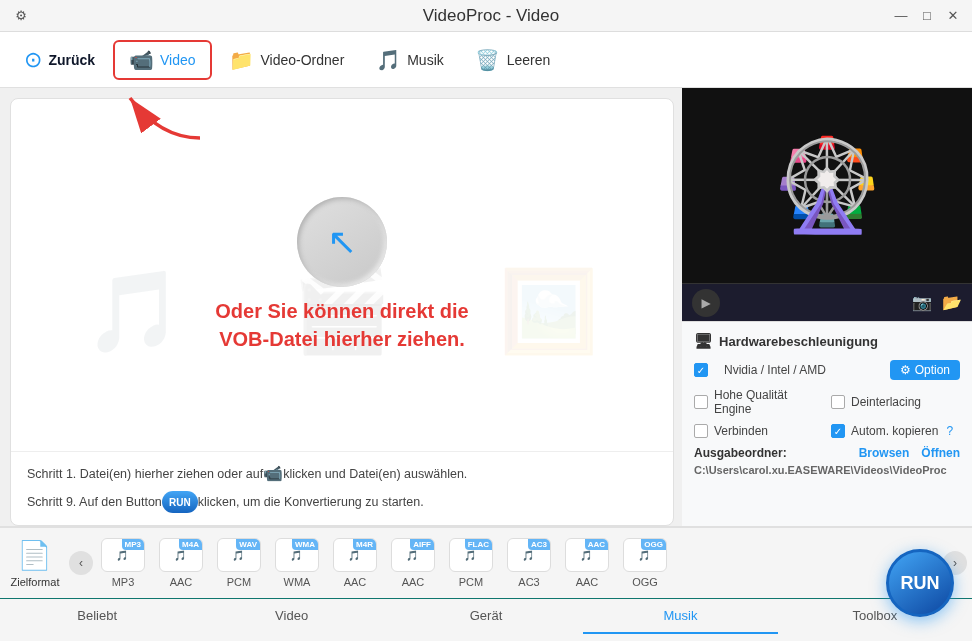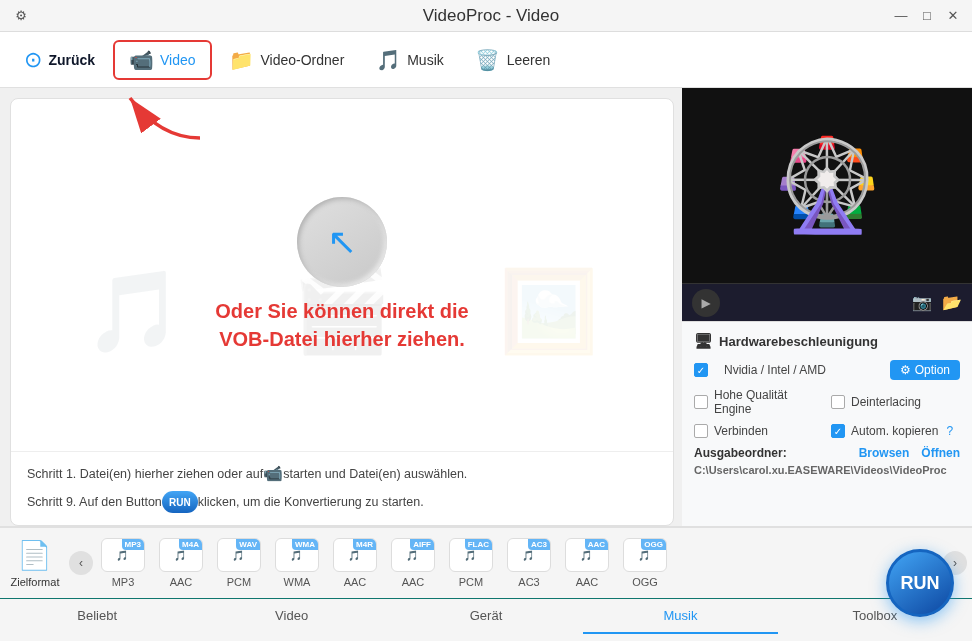--- a/index.html
+++ b/index.html
@@ -542,21 +542,21 @@
                 <span class="drop-arrow">↖</span>
               </div>
               <div class="drop-text">Oder Sie können direkt die VOB-Datei hierher ziehen.</div>
             </div>
           </div>
 
           <div class="instructions-area">
             <div class="instr-line">
               <span>Schritt 1. Datei(en) hierher ziehen oder auf</span>
               <span style="color:#2196f3; font-size:16px;">📹</span>
-              <span>starten und Datei(en) auswählen.</span>
+              <span>klicken und Datei(en) auswählen.</span>
             </div>
             <div class="instr-line">
               <span>Schritt 9. Auf den Button</span>
               <span class="run-btn-small">RUN</span>
               <span>klicken, um die Konvertierung zu starten.</span>
             </div>
           </div>
         </div>
       </div>
 

